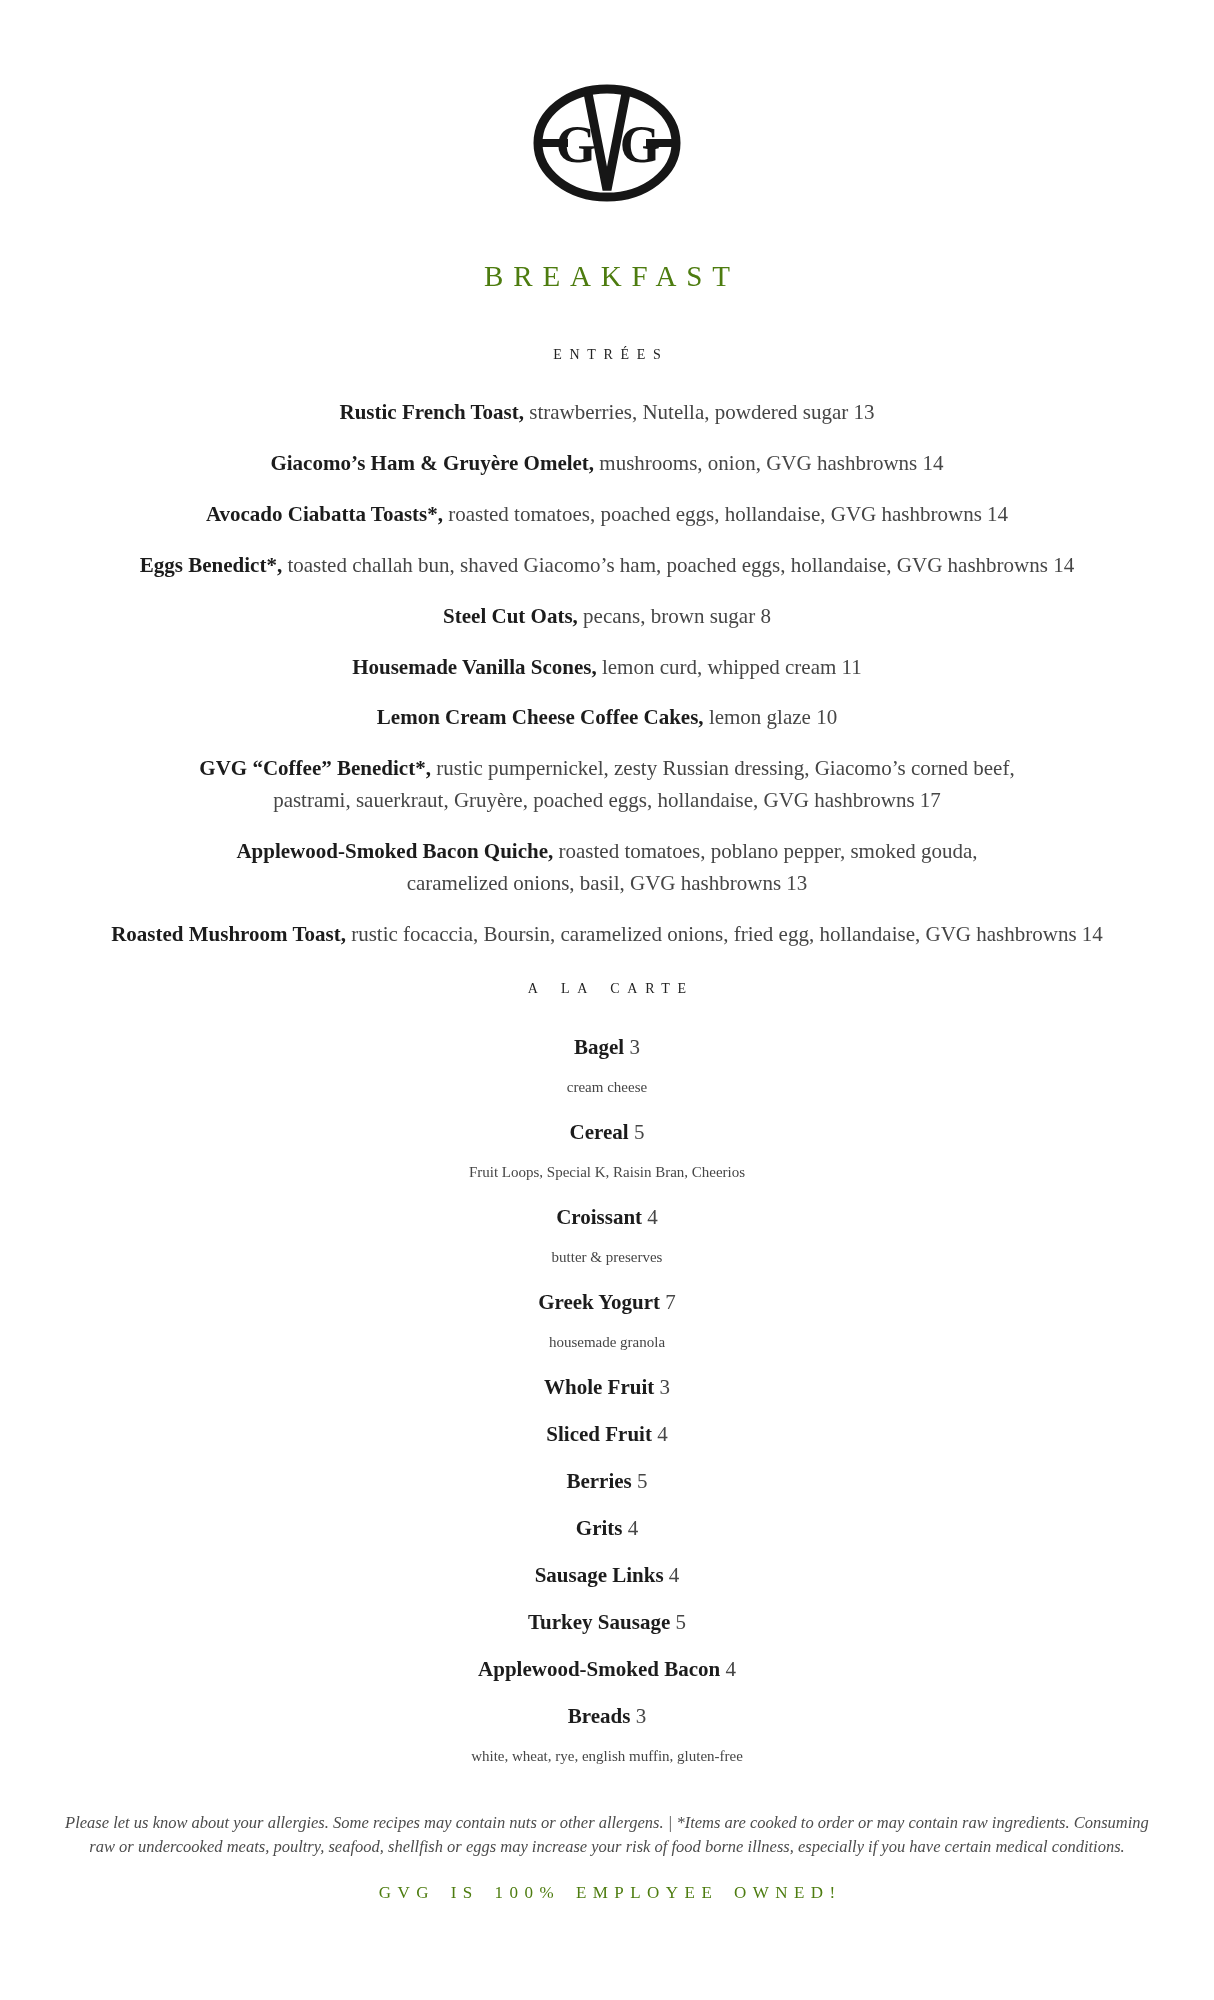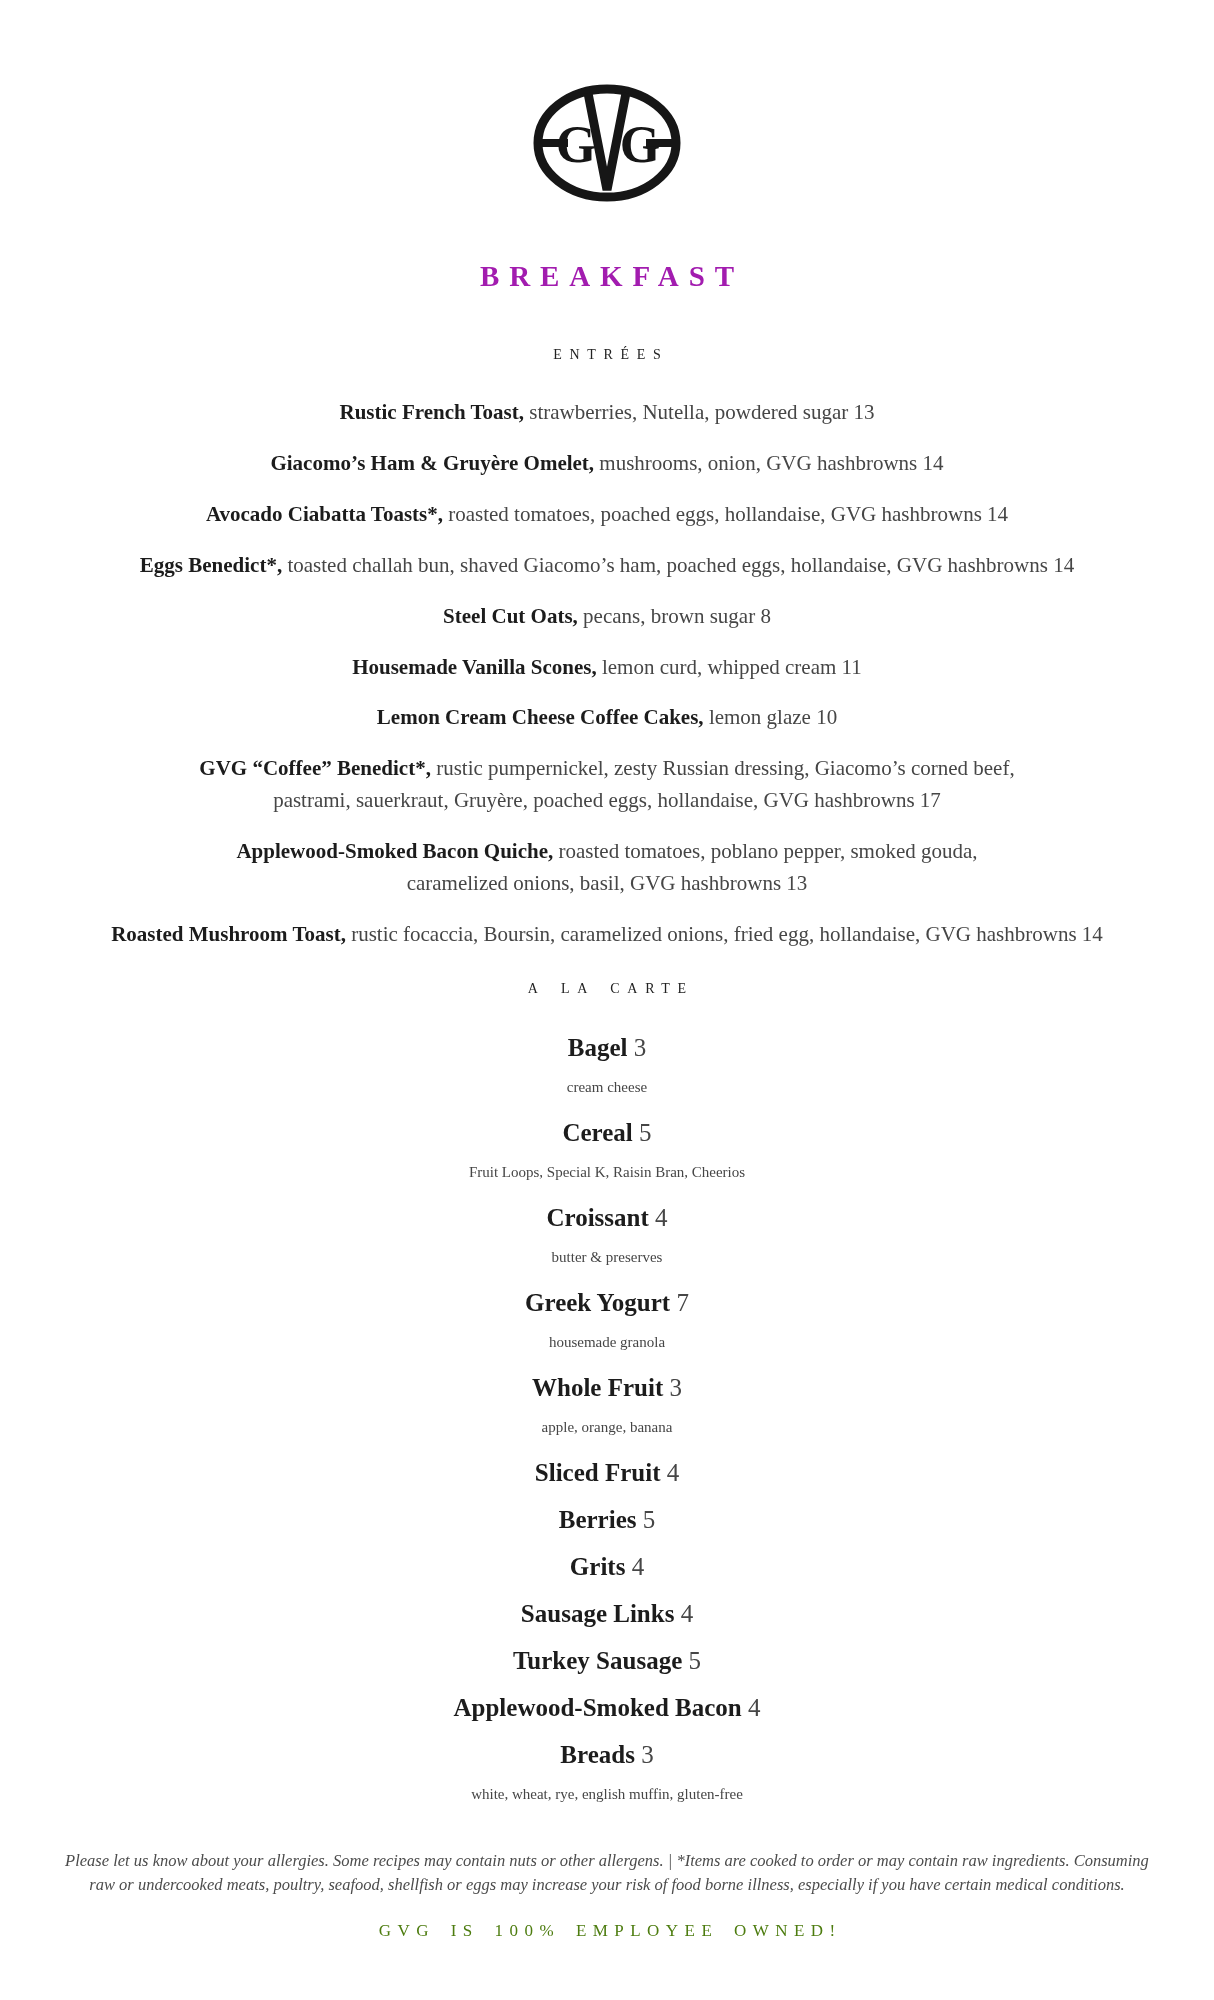--- a/index.html
+++ b/index.html
@@ -24,24 +24,24 @@
   }
   .logo{
     width:150px;
     height:118px;
     margin:0 auto;
   }
   .logo svg{display:block;width:100%;height:100%;}
   h1.title{
     margin:58px 0 0 0;
     font-size:29px;
-    font-weight:700;
+    font-weight:400;
     letter-spacing:0.34em;
     text-indent:0.34em;
-    color:#a21caf;
+    color:#4d7c0f;
   }
   h2.sec-heading{
     margin:54px 0 34px 0;
     font-size:14px;
     font-weight:400;
     letter-spacing:0.55em;
     text-indent:0.55em;
     word-spacing:0.35em;
     color:#222222;
   }
@@ -60,21 +60,21 @@
   p.entree strong{
     font-weight:700;
     color:var(--ink);
   }
   .ala{
     margin:0 auto 18px auto;
     max-width:900px;
   }
   .ala-name{
     margin:12px;
-    font-size:25px;
+    font-size:21px;
     line-height:29px;
     color:var(--muted);
   }
   .ala-name strong{
     font-weight:700;
     color:var(--ink);
   }
   .ala-sub{
     margin:12px;
     font-size:15px;
@@ -152,21 +152,20 @@
         <div class="ala">
           <p class="ala-name"><strong>Croissant</strong> <span class="price">4</span></p>
           <p class="ala-sub">butter &amp; preserves</p>
         </div>
         <div class="ala">
           <p class="ala-name"><strong>Greek Yogurt</strong> <span class="price">7</span></p>
           <p class="ala-sub">housemade granola</p>
         </div>
         <div class="ala">
           <p class="ala-name"><strong>Whole Fruit</strong> <span class="price">3</span></p>
-          <p class="ala-sub">apple, orange, banana</p>
         </div>
         <div class="ala">
           <p class="ala-name"><strong>Sliced Fruit</strong> <span class="price">4</span></p>
         </div>
         <div class="ala">
           <p class="ala-name"><strong>Berries</strong> <span class="price">5</span></p>
         </div>
         <div class="ala">
           <p class="ala-name"><strong>Grits</strong> <span class="price">4</span></p>
         </div>

